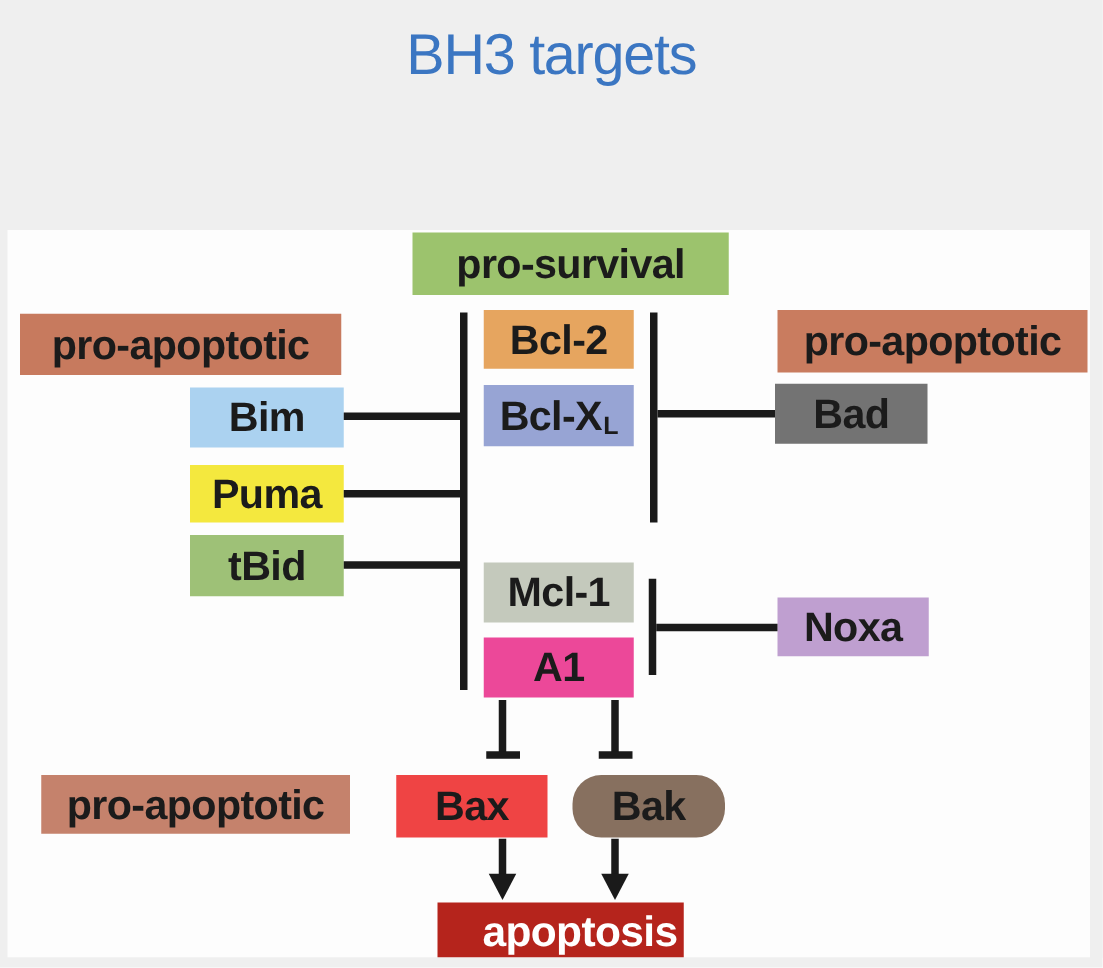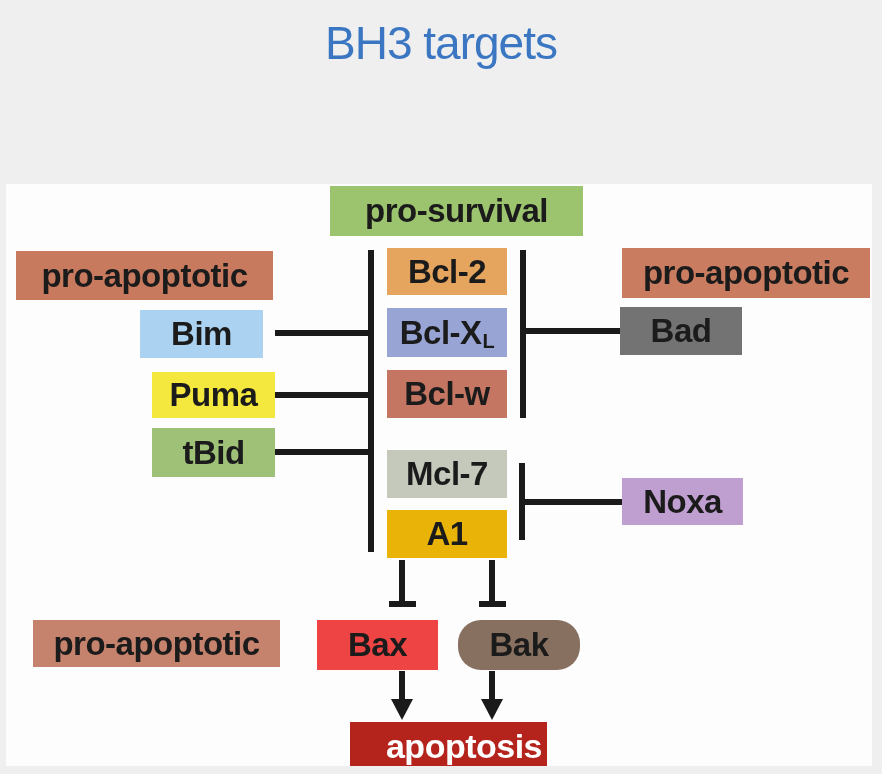--- a/index.html
+++ b/index.html
@@ -17,21 +17,21 @@
   .head { position:absolute; width:0; height:0;
           border-left:11px solid transparent; border-right:11px solid transparent;
           border-top:21px solid #1a1a1a; }
   .apop-text { font-size:34px; }
 
   
   .p-prosurv {left:330px;top:186px;width:253px;height:50px;}
   .p-proap-l {left:16px; top:251px;width:257px;height:49px;}
   .p-proap-r {left:622px;top:248px;width:248px;height:50px;}
   .p-proap-b {left:33px; top:620px;width:247px;height:47px;}
-  .p-bim  {left:140px;top:310px;width:123px;height:48px;}
+  .p-bim  {left:152px;top:310px;width:123px;height:48px;}
   .p-puma {left:152px;top:372px;width:123px;height:46px;}
   .p-tbid {left:152px;top:428px;width:123px;height:49px;}
   .p-bcl2 {left:387px;top:248px;width:120px;height:47px;}
   .p-bclxl{left:387px;top:308px;width:120px;height:49px;}
   .p-bclw {left:387px;top:370px;width:120px;height:48px;}
   .p-mcl1 {left:387px;top:450px;width:120px;height:48px;}
   .p-a1   {left:387px;top:510px;width:120px;height:48px;}
   .p-bad  {left:620px;top:307px;width:122px;height:48px;}
   .p-noxa {left:622px;top:478px;width:121px;height:47px;}
   .p-bax  {left:317px;top:620px;width:121px;height:50px;}
@@ -88,27 +88,24 @@
     <span class="lbl">Puma</span>
   </div>
 
   <div class="box p-bcl2" style="background-color: rgb(230, 165, 95);">
     <span class="lbl">Bcl-2</span>
   </div>
   <div class="box p-bclxl" style="background-color: rgb(151, 164, 212);">
     <span class="lbl">Bcl-X</span>
       <span class="sub">L</span>
   </div>
-  <div class="box p-bclw" style="background-color: rgb(197, 118, 98);">
-    <span class="lbl">Bcl-w</span>
+  <div class="box p-mcl1" style="background-color: rgb(196, 201, 188);">
+    <span class="lbl">Mcl-1</span>
   </div>
-  <div class="box p-mcl1" style="background-color: rgb(196, 201, 188);">
-    <span class="lbl">Mcl-7</span>
-  </div>
-  <div class="box p-a1" style="background-color: #eab308;">
+  <div class="box p-a1" style="background-color: #ec4899;">
     <span class="lbl">A1</span>
   </div>
 
   <div class="box p-bad" style="background-color: #737373;">
     <span class="lbl">Bad</span>
   </div>
   <div class="box p-noxa" style="background-color: rgb(191, 159, 208);">
     <span class="lbl">Noxa</span>
   </div>
 

